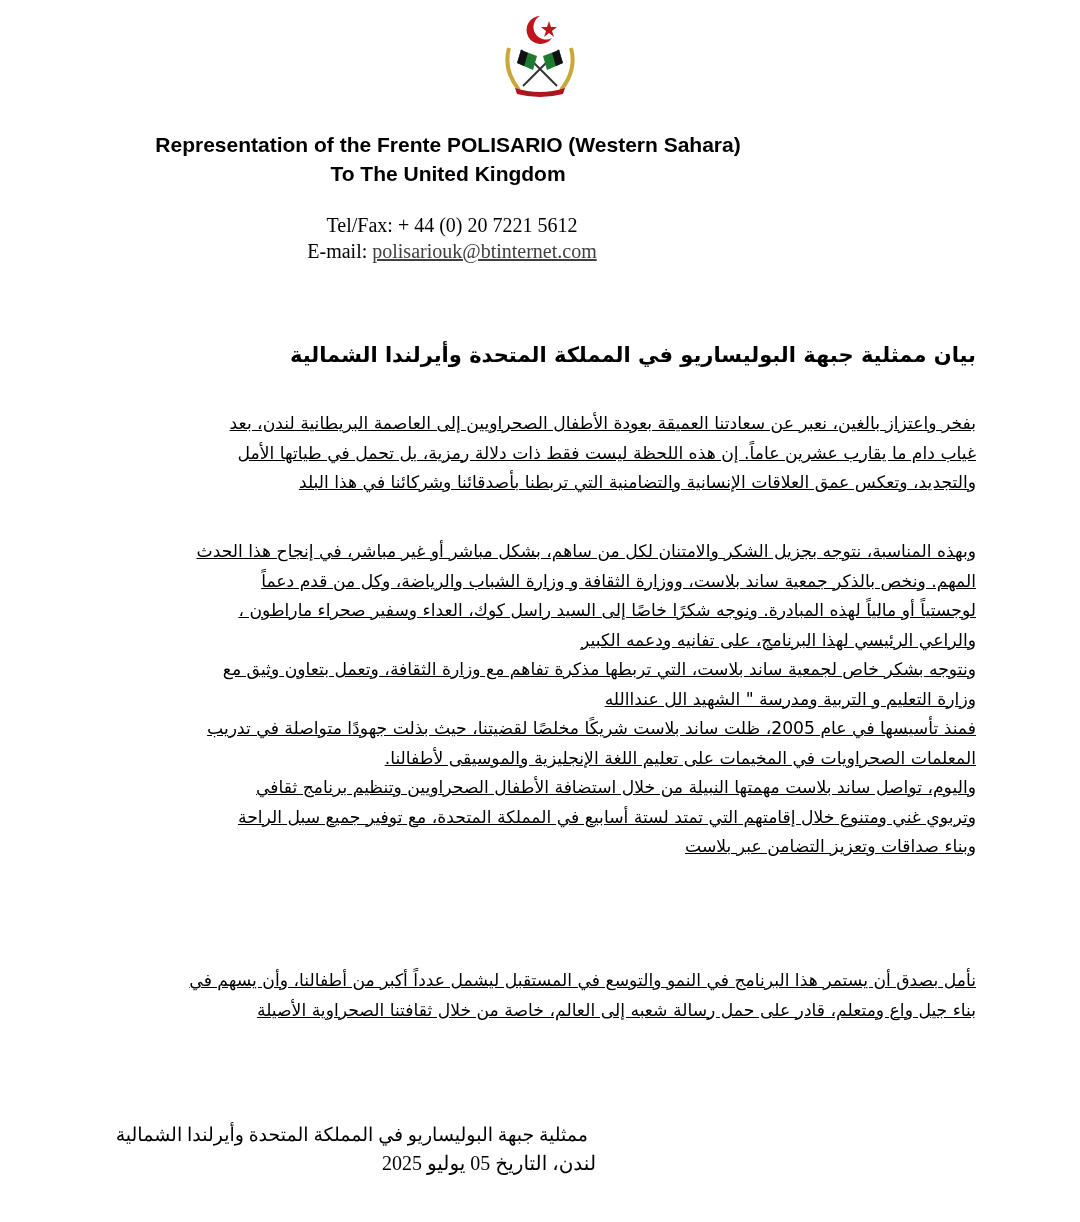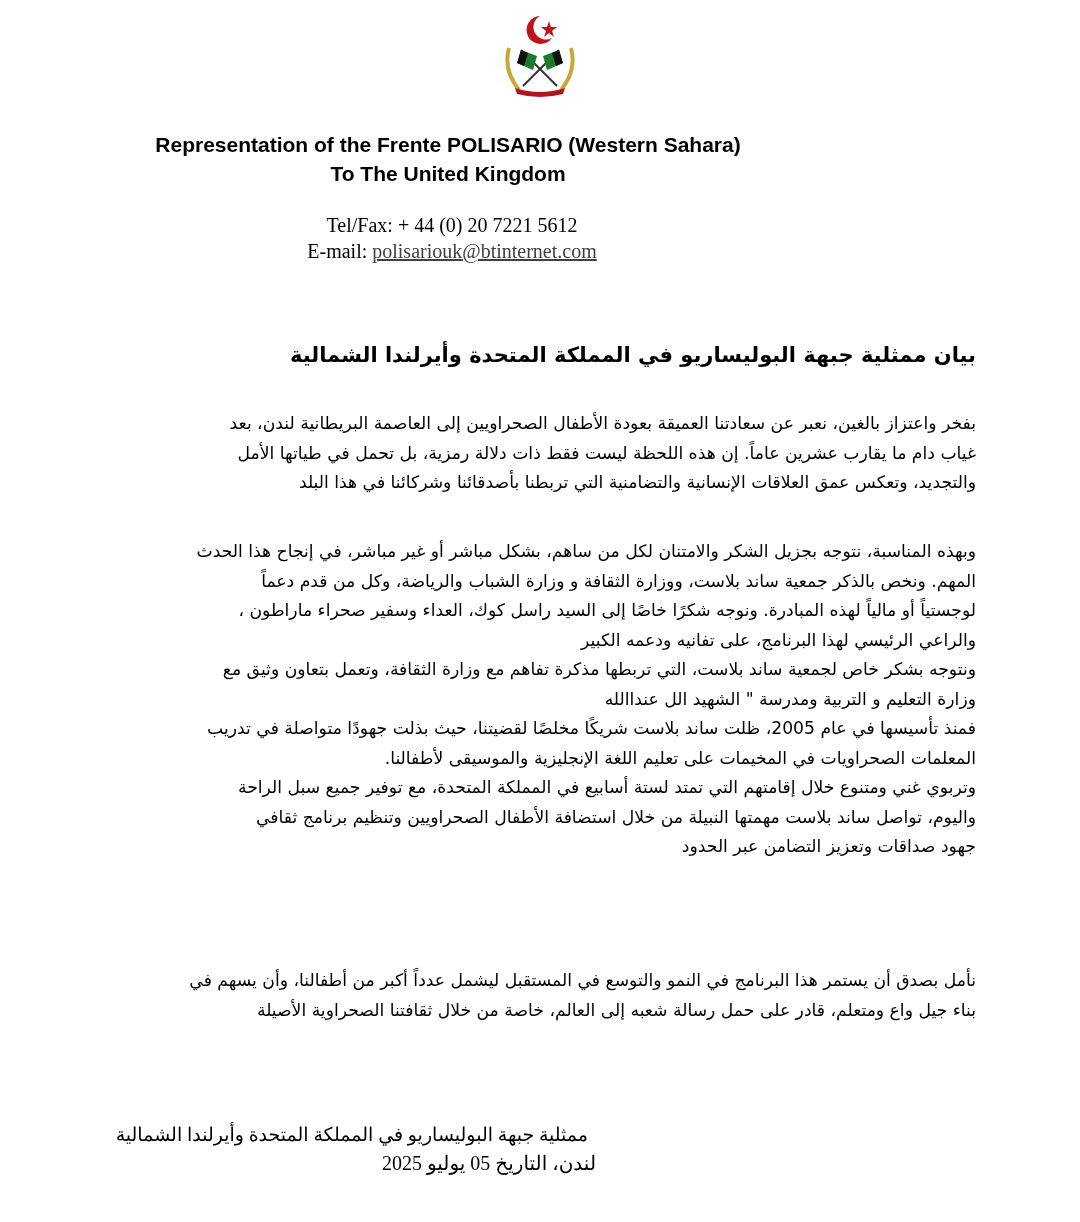--- a/index.html
+++ b/index.html
@@ -10,21 +10,21 @@
   .org-title.l1 { top: 130px; }
   .org-title.l2 { top: 159px; }
   .contact { position: absolute; left: 0; width: 904px; text-align: center;
     font-family: "Liberation Serif", serif; font-size: 20px; line-height: 26px; }
   .contact.tel { top: 212px; }
   .contact.mail { top: 238px; }
   .contact a { color: #404040; text-decoration: underline; }
   .ar { direction: rtl; font-family: "DejaVu Sans", sans-serif; position: absolute; }
   .heading { right: 104px; top: 340px; font-weight: bold; font-size: 21px; line-height: 30px; white-space: nowrap; }
   .para { right: 104px; left: 108px; font-size: 17.2px; line-height: 29.5px; text-align: justify; text-align-last: right; }
-  .para div { white-space: nowrap; text-align: left; }
+  .para div { white-space: nowrap; text-align: left; text-decoration: underline; }
   .p1 { top: 409px; }
   .p2 { top: 537px; }
   .p3 { top: 966px; }
   .sig { left: 98px; top: 1121px; font-family: "Liberation Serif", serif; font-size: 19px; line-height: 28px; width: 490px; }
   .sig div { white-space: nowrap; }
   .sig .date-line { font-size: 20px; }
 </style>
 </head>
 <body>
 
@@ -60,23 +60,23 @@
 
 <div class="ar para p2">
   <div>وبهذه المناسبة، نتوجه بجزيل الشكر والامتنان لكل من ساهم، بشكل مباشر أو غير مباشر، في إنجاح هذا الحدث</div>
   <div>المهم. ونخص بالذكر جمعية ساند بلاست، ووزارة الثقافة و وزارة الشباب والرياضة، وكل من قدم دعماً</div>
   <div>لوجستياً أو مالياً لهذه المبادرة. ونوجه شكرًا خاصًا إلى السيد راسل كوك، العداء وسفير صحراء ماراطون ،</div>
   <div>والراعي الرئيسي لهذا البرنامج، على تفانيه ودعمه الكبير</div>
   <div>ونتوجه بشكر خاص لجمعية ساند بلاست، التي تربطها مذكرة تفاهم مع وزارة الثقافة، وتعمل بتعاون وثيق مع</div>
   <div>وزارة التعليم و التربية ومدرسة " الشهيد الل عنداالله</div>
   <div>فمنذ تأسيسها في عام 2005، ظلت ساند بلاست شريكًا مخلصًا لقضيتنا، حيث بذلت جهودًا متواصلة في تدريب</div>
   <div>المعلمات الصحراويات في المخيمات على تعليم اللغة الإنجليزية والموسيقى لأطفالنا.</div>
+  <div>واليوم، تواصل ساند بلاست مهمتها النبيلة من خلال استضافة الأطفال الصحراويين وتنظيم برنامج ثقافي</div>
   <div>وتربوي غني ومتنوع خلال إقامتهم التي تمتد لستة أسابيع في المملكة المتحدة، مع توفير جميع سبل الراحة</div>
-  <div>واليوم، تواصل ساند بلاست مهمتها النبيلة من خلال استضافة الأطفال الصحراويين وتنظيم برنامج ثقافي</div>
-  <div>جهود صداقات وتعزيز التضامن عبر الحدود</div>
+  <div>وبناء صداقات وتعزيز التضامن عبر بلاست</div>
 </div>
 
 <div class="ar para p3">
   <div>نأمل بصدق أن يستمر هذا البرنامج في النمو والتوسع في المستقبل ليشمل عدداً أكبر من أطفالنا، وأن يسهم في</div>
   <div>بناء جيل واع ومتعلم، قادر على حمل رسالة شعبه إلى العالم، خاصة من خلال ثقافتنا الصحراوية الأصيلة</div>
 </div>
 
 <div class="ar sig">
   <div style="padding-left:0;">ممثلية جبهة البوليساريو في المملكة المتحدة وأيرلندا الشمالية</div>
   <div class="date-line" style="padding-left:0; margin-right:-8px;">لندن، التاريخ 05 يوليو 2025</div>

